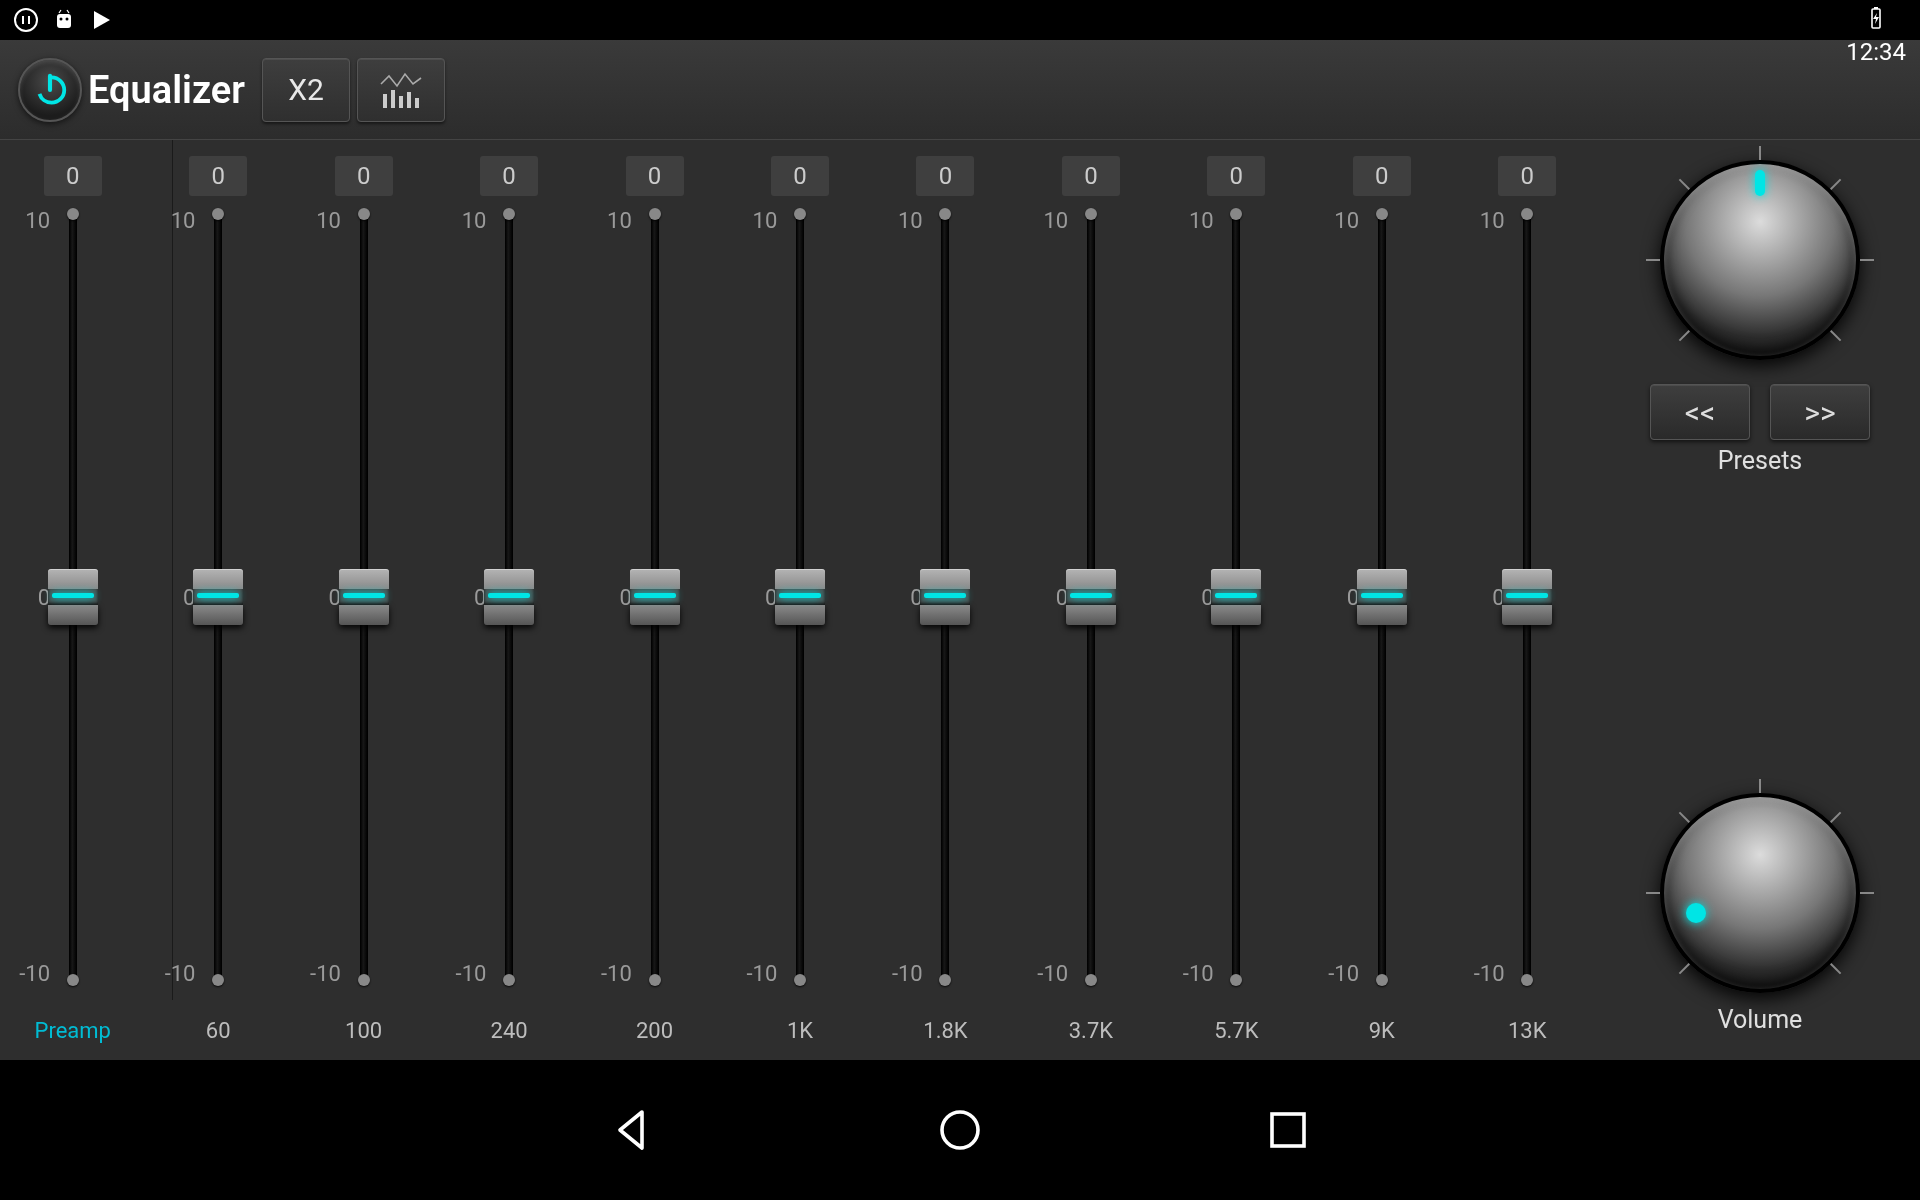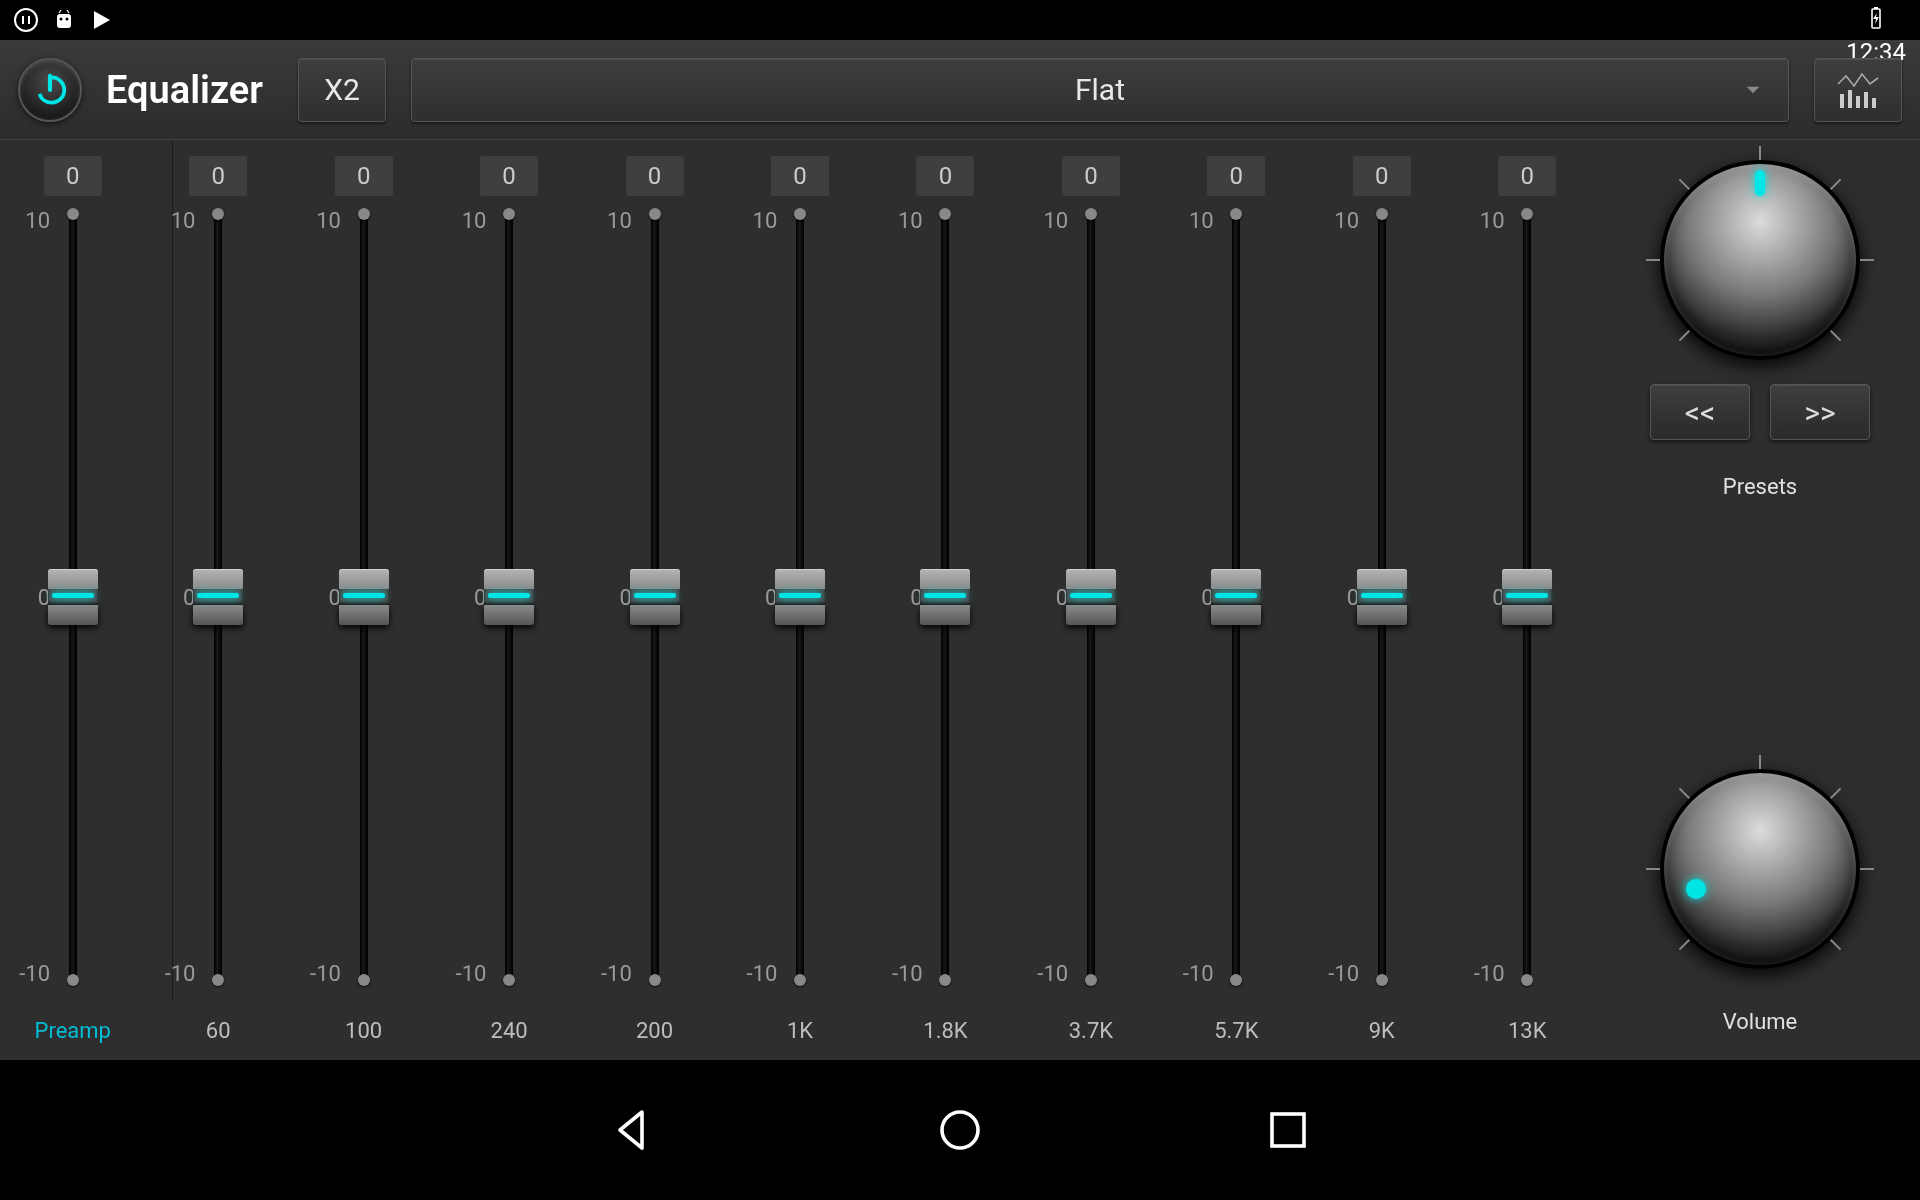--- a/index.html
+++ b/index.html
@@ -28,21 +28,20 @@
   .status-right { gap: 8px; flex-direction: column; }
   .sb-ico { width: 24px; height: 24px; display: inline-block; }
 
   
   .toolbar {
     height: 100px;
     background: linear-gradient(#3a3a3a, #2c2c2c);
     display: flex;
     align-items: center;
     padding: 0 18px;
-    gap: 18px;
     border-bottom: 1px solid #444;
   }
   .power-btn {
     width: 64px; height: 64px;
     border-radius: 50%;
     background: radial-gradient(circle at 50% 35%, #4a4a4a, #1c1c1c 70%);
     border: 2px solid #555;
     display: flex; align-items: center; justify-content: center;
     box-shadow: inset 0 2px 4px rgba(255,255,255,.15), 0 2px 6px rgba(0,0,0,.6);
     cursor: pointer;
@@ -277,23 +276,23 @@
     border-radius: 4px;
     display: flex;
     align-items: center;
     justify-content: center;
     font-size: 30px;
     color: #ddd;
     cursor: pointer;
     box-shadow: inset 0 1px 0 rgba(255,255,255,.08), 0 2px 4px rgba(0,0,0,.6);
   }
   .side-label {
-    font-size: 22px;
+    font-size: 25px;
     color: #e0e0e0;
-    margin-top: 34px;
+    margin-top: 6px;
   }
 
   
   .nav-bar {
     height: 140px;
     background: #000;
     display: flex;
     align-items: center;
     justify-content: center;
     gap: 280px;
@@ -344,28 +343,20 @@
 
 <div class="toolbar">
   <div class="power-btn">
     <svg width="38" height="38" viewBox="0 0 24 24">
       <circle cx="12" cy="13" r="8" fill="none" stroke="#00e5e5" stroke-width="2.4" stroke-dasharray="40" stroke-dashoffset="5" transform="rotate(-90 12 12)"></circle>
       <line x1="12" y1="3" x2="12" y2="12" stroke="#00e5e5" stroke-width="2.6" stroke-linecap="round"></line>
     </svg>
   </div>
   <div class="app-title">Equalizer</div>
   <div class="btn btn-x2">X2</div>
-  <div class="btn preset-dd">
-    <span>Flat</span>
-    <span class="chev">
-      <svg width="22" height="22" viewBox="0 0 24 24">
-          <path d="M5 9 l7 7 7-7" fill="#888"></path>
-        </svg>
-    </span>
-  </div>
   <div class="btn btn-icon">
     <svg width="44" height="40" viewBox="0 0 44 40">
       <polyline points="2,14 10,6 18,16 26,4 34,14 42,8" fill="none" stroke="#aaa" stroke-width="1.6"></polyline>
       <rect x="4" y="24" width="4" height="14" fill="#ccc"></rect>
       <rect x="12" y="20" width="4" height="18" fill="#ccc"></rect>
       <rect x="20" y="26" width="4" height="12" fill="#ccc"></rect>
       <rect x="28" y="22" width="4" height="16" fill="#ccc"></rect>
       <rect x="36" y="28" width="4" height="10" fill="#ccc"></rect>
     </svg>
   </div>

